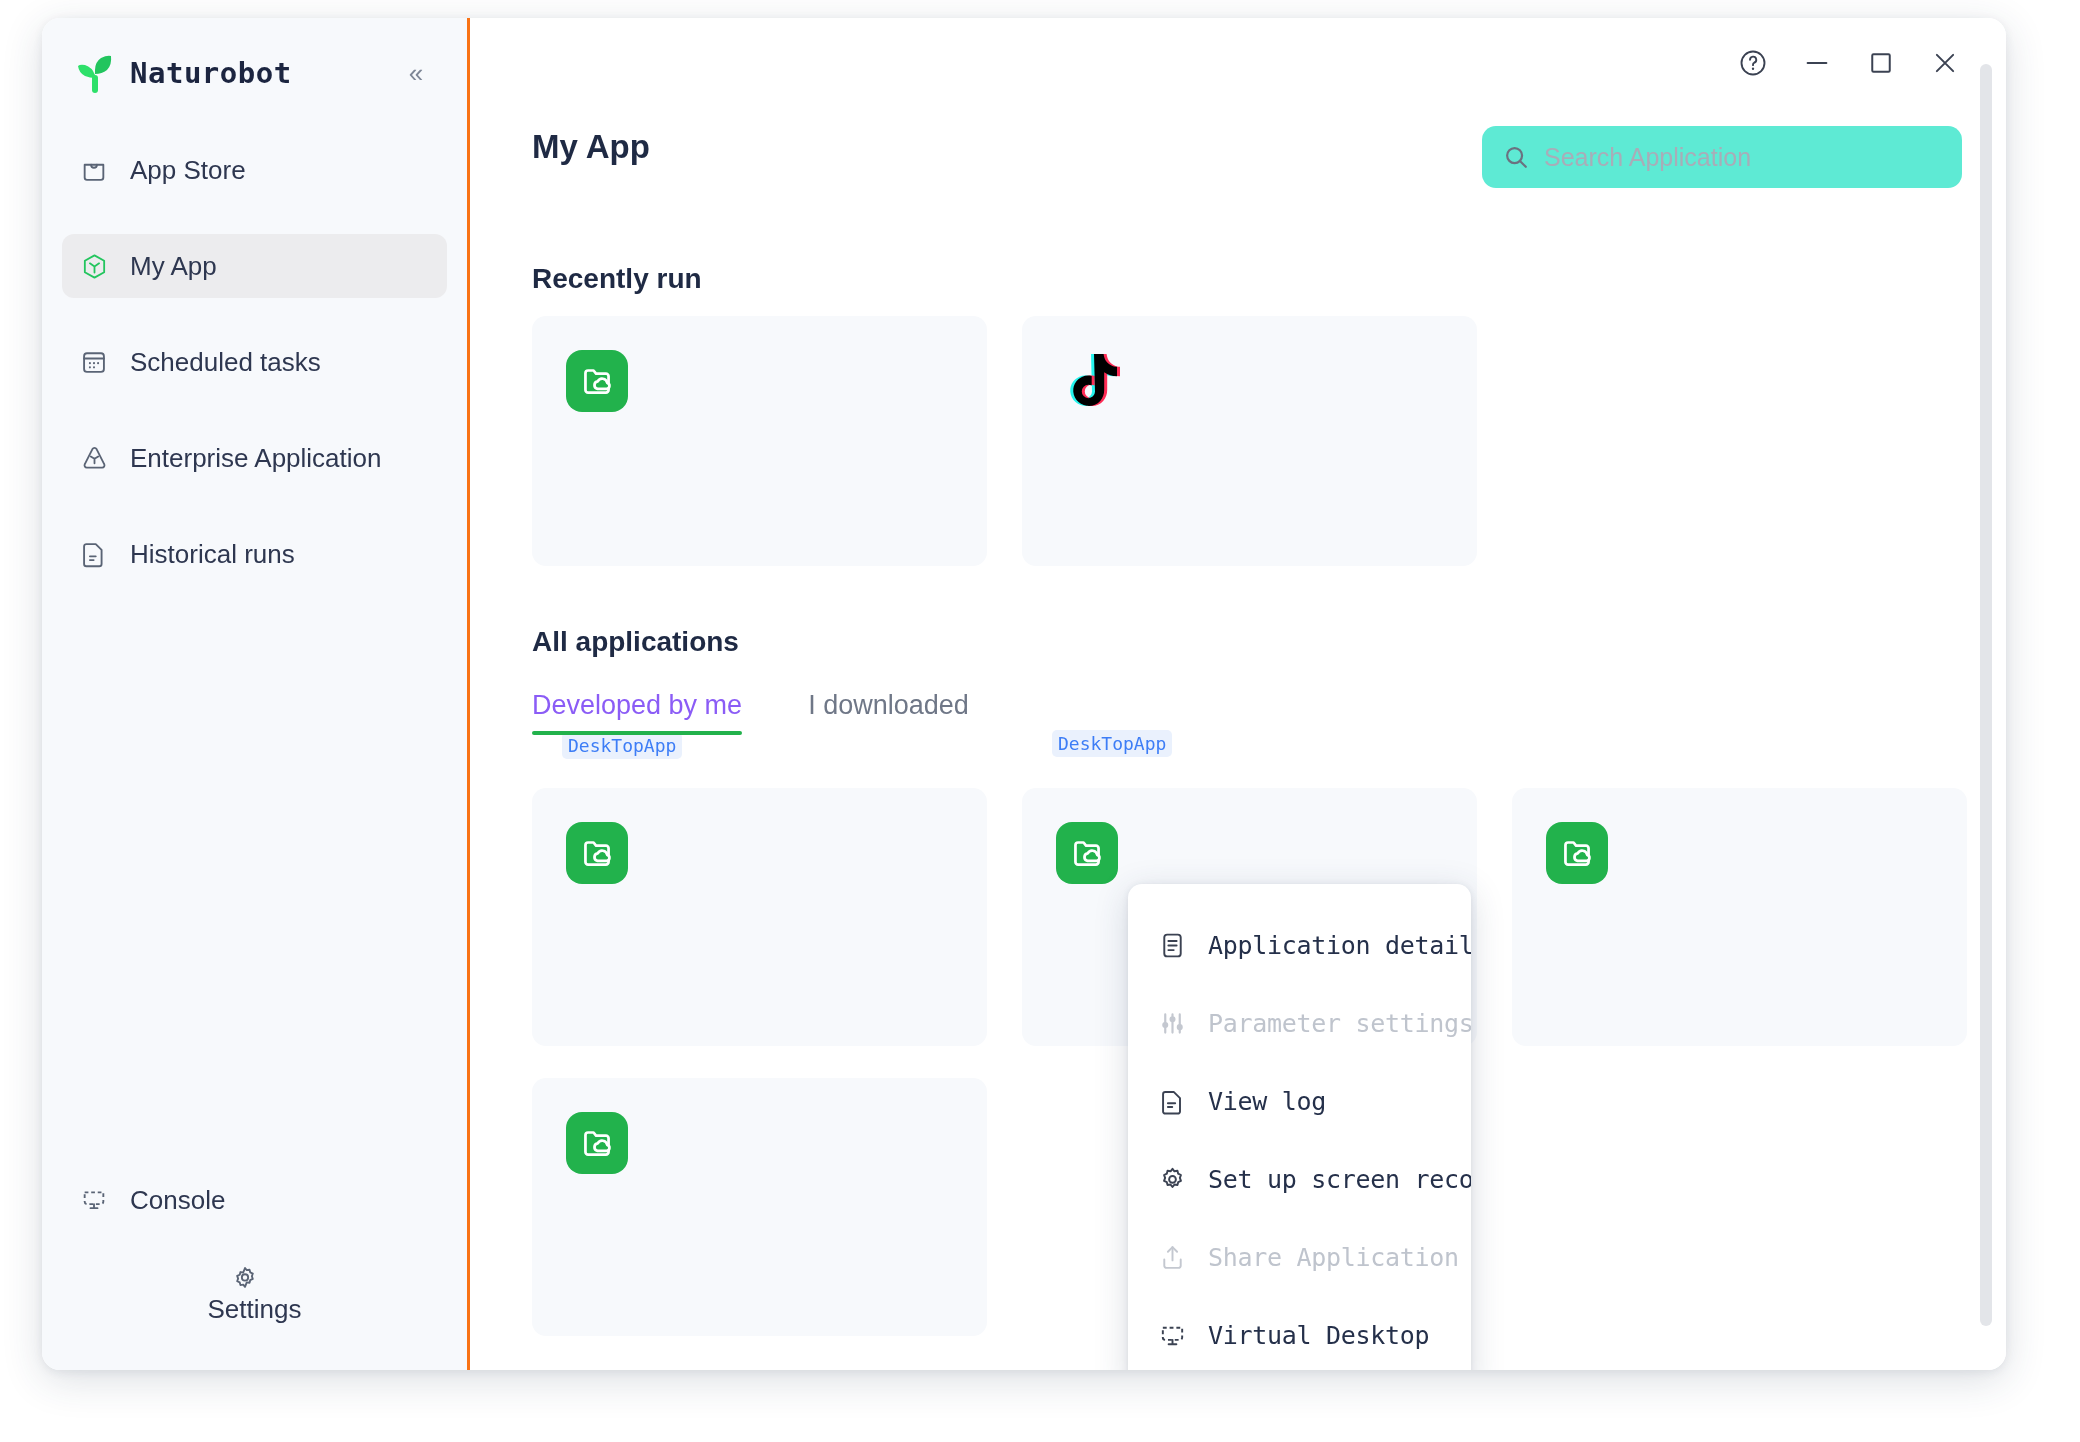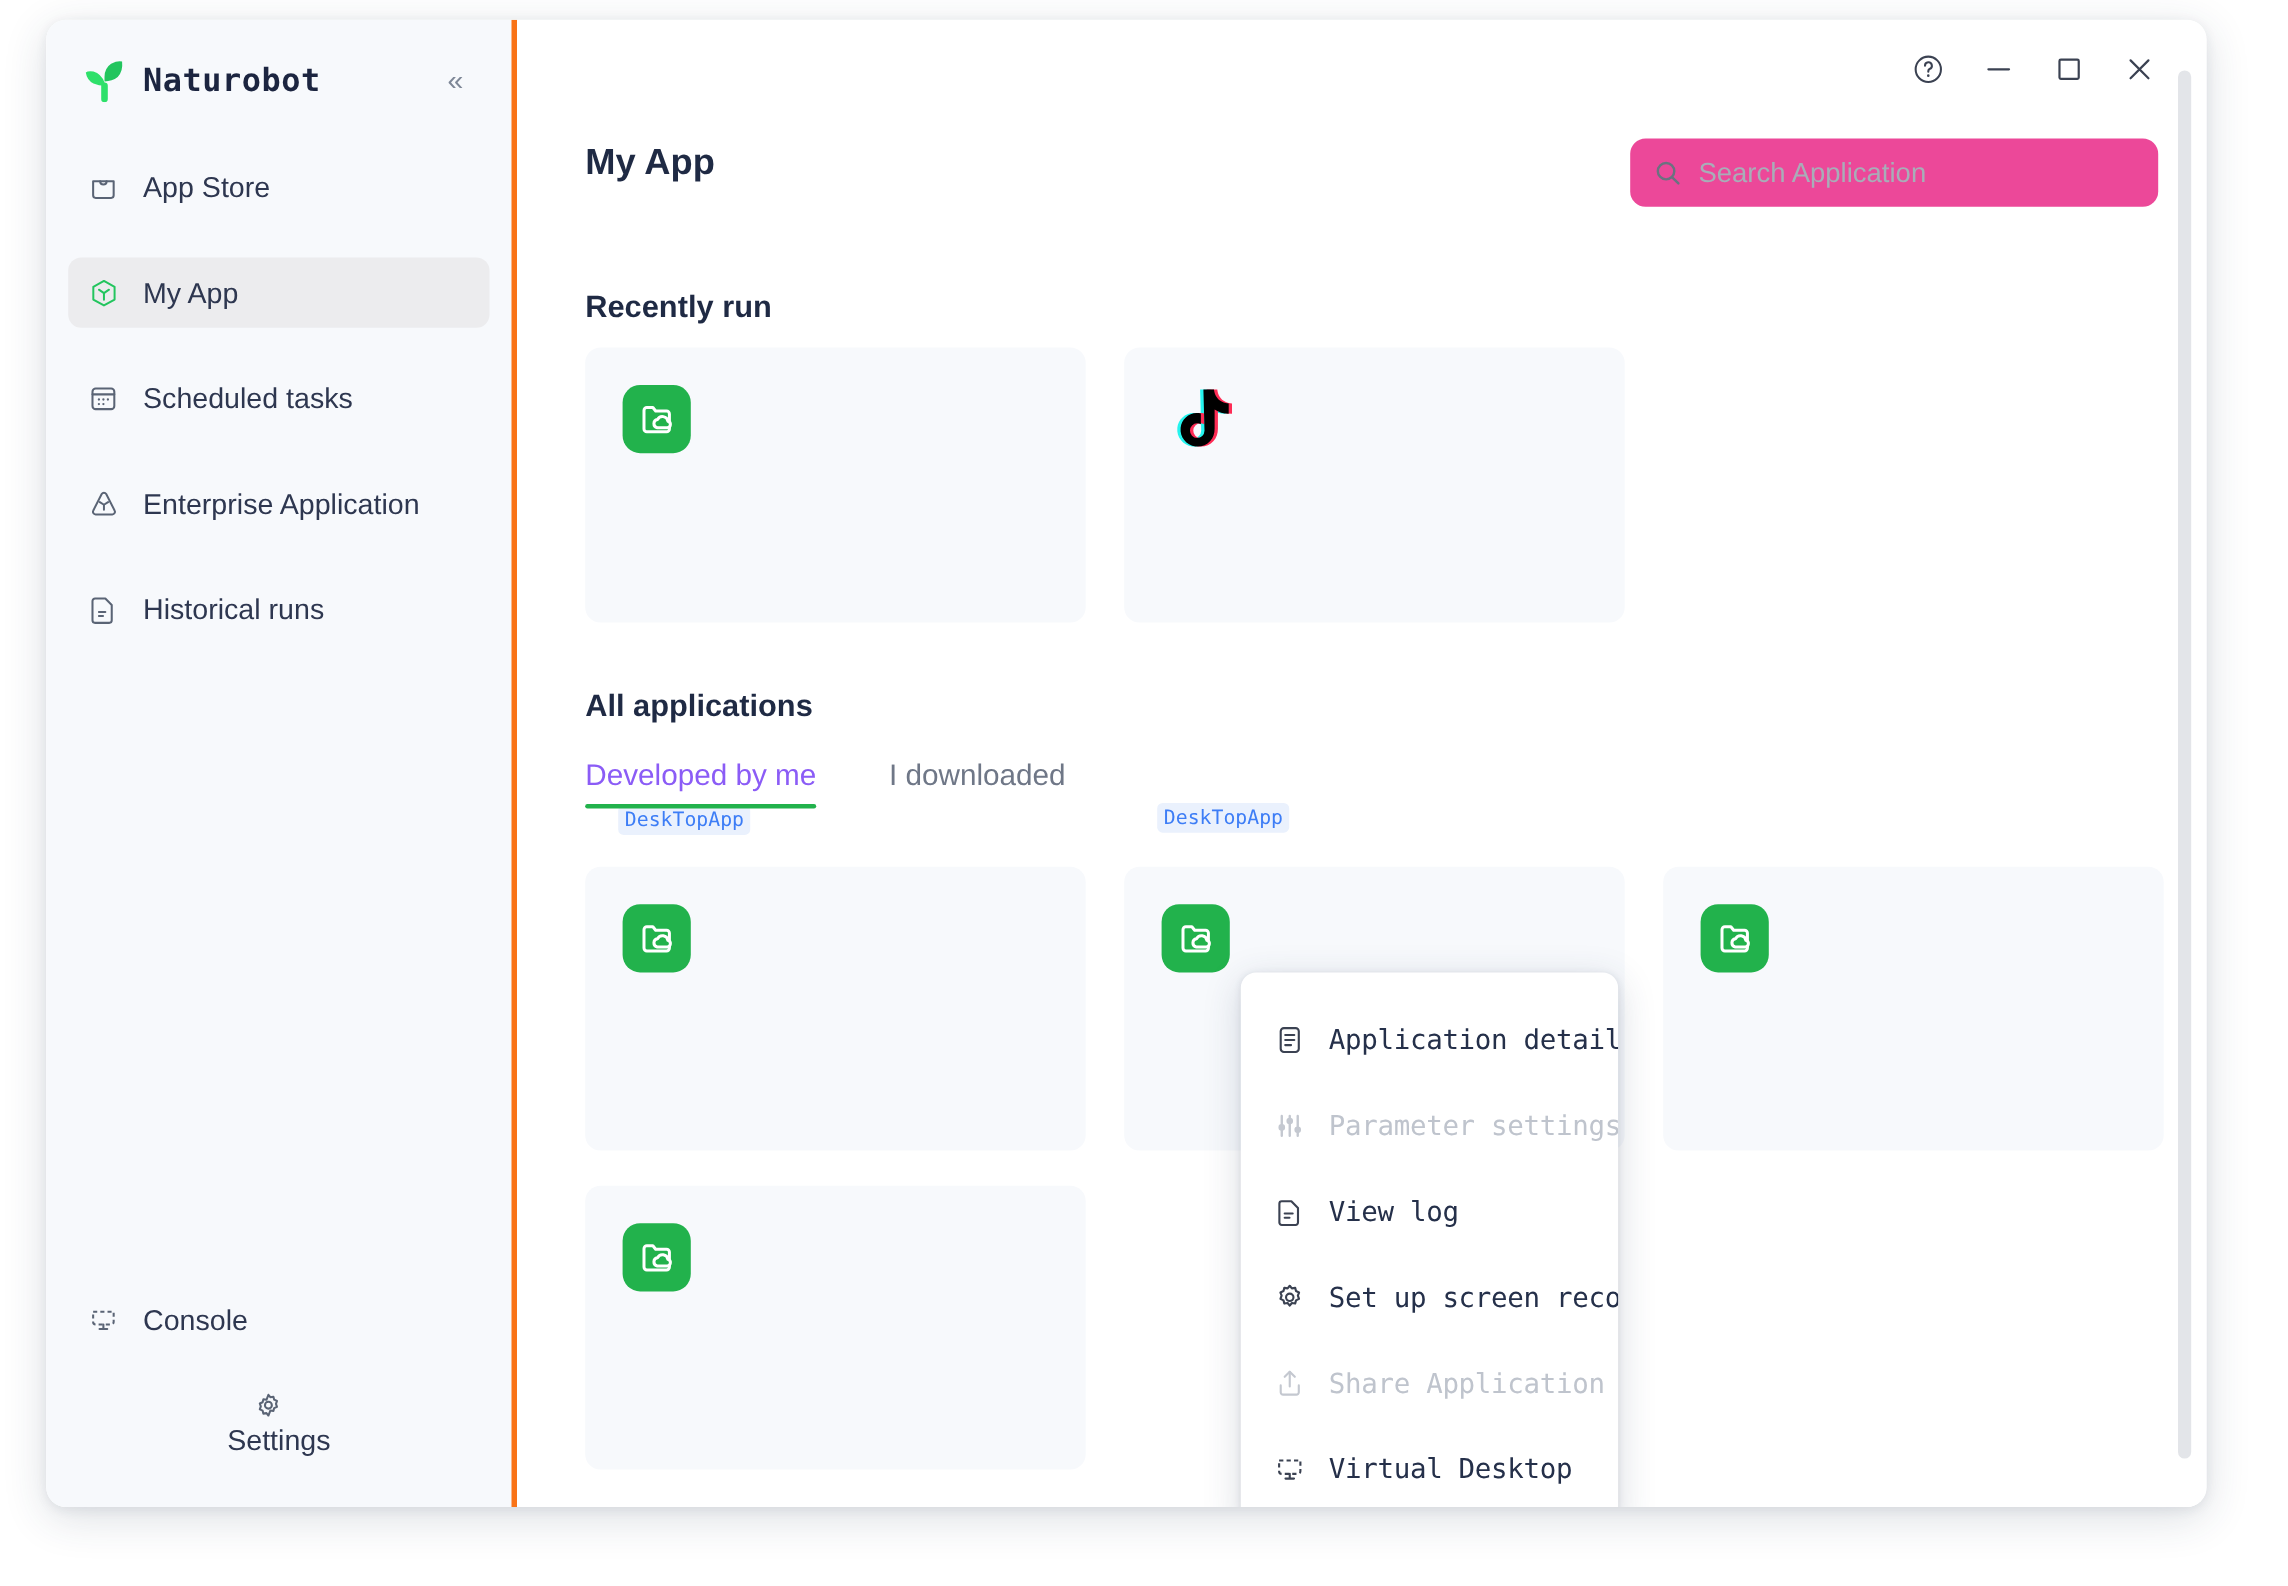--- a/index.html
+++ b/index.html
@@ -20,21 +20,21 @@
     box-shadow: 0 10px 40px rgba(40,55,80,0.16), 0 2px 10px rgba(40,55,80,0.08);
     overflow: hidden;
     display: flex;
   }
 
   
   #sidebar {
     width: 428px;
     height: 100%;
     background: #f7f9fc;
-    border-right: 5px solid #f97316;
+    border-right: 3px solid #f97316;
     display: flex;
     flex-direction: column;
     position: relative;
     flex: 0 0 428px;
   }
   .brand-row {
     display: flex; align-items: center;
     height: 78px;
     padding: 0 34px 0 34px;
     margin-top: 16px;
@@ -115,21 +115,21 @@
     left: 62px; top: 110px;
     font-size: 33px;
     font-weight: 700;
     color: #1f2a44;
   }
 
   #search-box {
     position: absolute;
     top: 108px; right: 44px;
     width: 480px; height: 62px;
-    background: #ec4899;
+    background: #5eead4;
     border-radius: 14px;
     display: flex; align-items: center;
     padding: 0 20px;
     cursor: text;
   }
   #search-box .s-icon { margin-right: 14px; display:flex; color:#6b7280; }
   #search-input {
     border: none; outline: none; background: transparent;
     font-family: "Liberation Sans", sans-serif;
     font-size: 25px;

